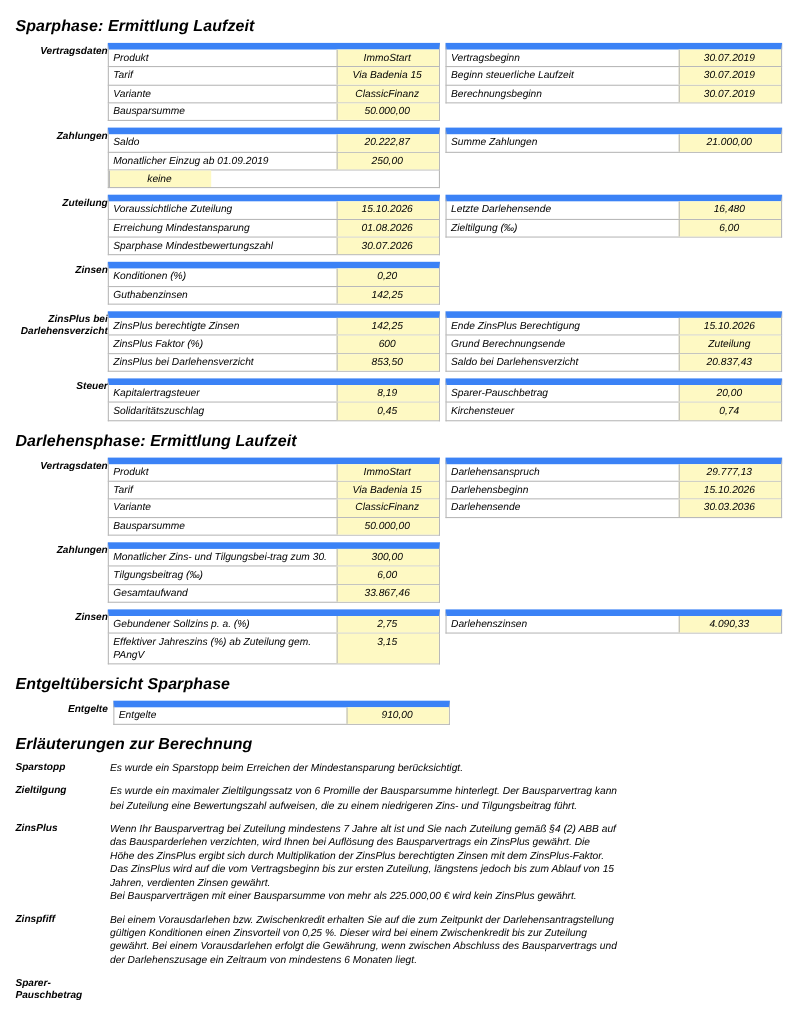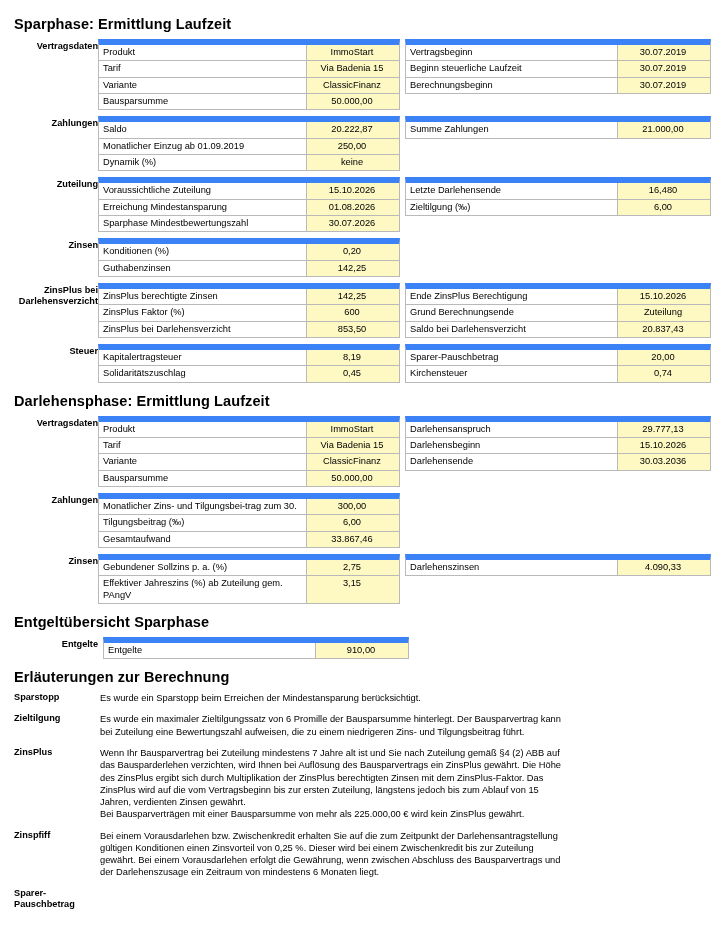--- a/index.html
+++ b/index.html
@@ -12,20 +12,21 @@
     min-height: 939px;
     font-family: "Liberation Sans", sans-serif;
     font-size: 9.5px;
     color: #000000;
     -webkit-font-smoothing: antialiased;
   }
   .page {
     width: 575px;
     box-sizing: border-box;
     padding: 12px 14px 10px 14px;
+    font-style: italic;
   }
   h1.section-title {
     font-size: 14.5px;
     font-weight: bold;
     margin: 4px 0 7px 0;
     letter-spacing: 0.1px;
   }
   h1.section-title.tight {
     margin-top: 10px;
   }
@@ -157,21 +158,20 @@
           <div class="col-left">
             <div class="cellbox first">
               <div class="lbl">Saldo</div>
               <div class="val">20.222,87</div>
             </div>
             <div class="cellbox">
               <div class="lbl">Monatlicher Einzug ab 01.09.2019</div>
               <div class="val">250,00</div>
             </div>
             <div class="cellbox">
-              <div class="lbl">Dynamik (%)</div>
               <div class="val">keine</div>
             </div>
           </div>
           <div class="col-mid"></div>
           <div class="col-right">
             <div class="cellbox first">
               <div class="lbl">Summe Zahlungen</div>
               <div class="val">21.000,00</div>
             </div>
           </div>

